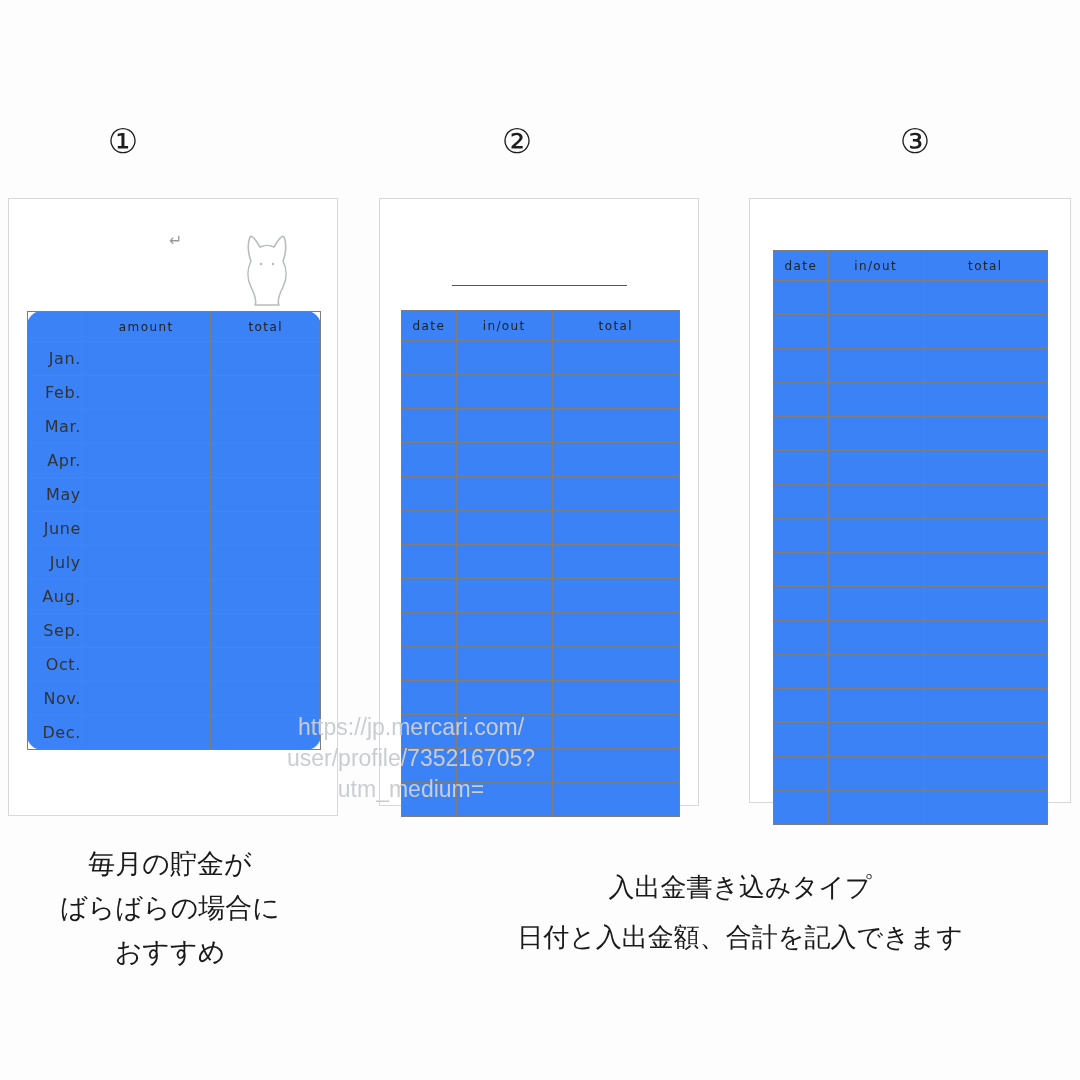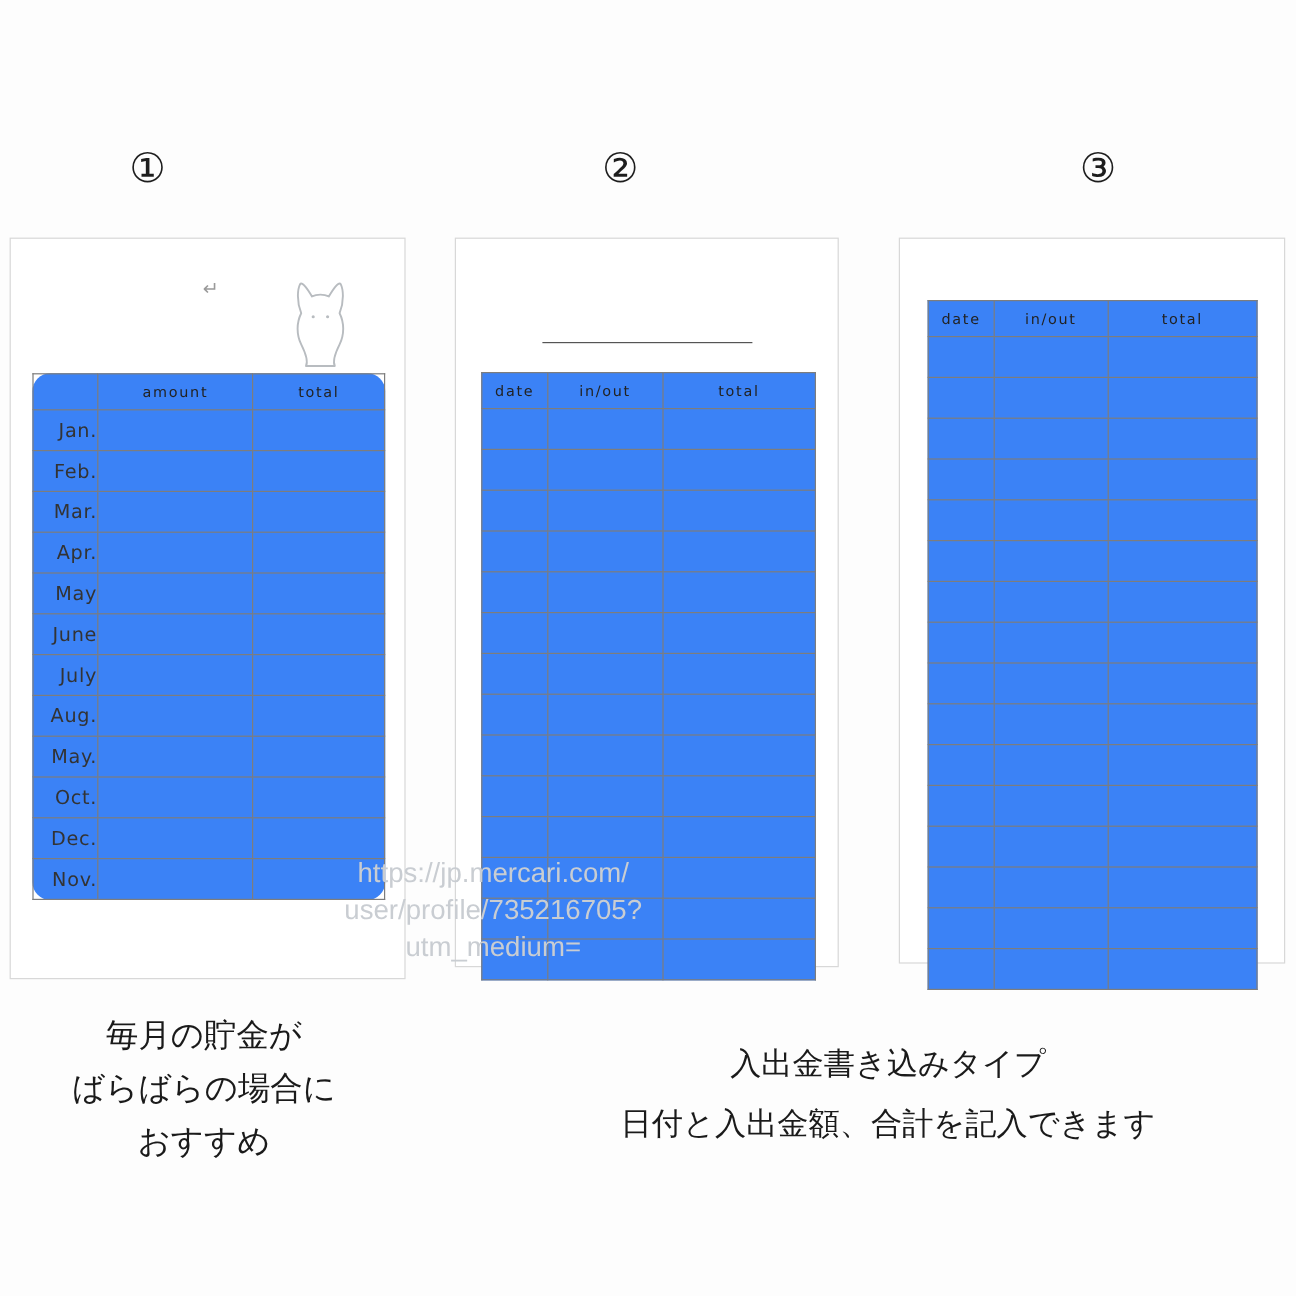--- a/index.html
+++ b/index.html
@@ -228,36 +228,36 @@
           <td class="monthcell">July</td>
           <td></td>
           <td></td>
         </tr>
         <tr>
           <td class="monthcell">Aug.</td>
           <td></td>
           <td></td>
         </tr>
         <tr>
-          <td class="monthcell">May.</td>
+          <td class="monthcell">Sep.</td>
           <td></td>
           <td></td>
         </tr>
         <tr>
           <td class="monthcell">Oct.</td>
           <td></td>
           <td></td>
         </tr>
         <tr>
+          <td class="monthcell">Nov.</td>
+          <td></td>
+          <td></td>
+        </tr>
+        <tr>
           <td class="monthcell">Dec.</td>
-          <td></td>
-          <td></td>
-        </tr>
-        <tr>
-          <td class="monthcell">Nov.</td>
           <td></td>
           <td></td>
         </tr>
       </tbody>
     </table>
   </div>
 
   <div class="card card2">
     <div class="rule-line"></div>
 

